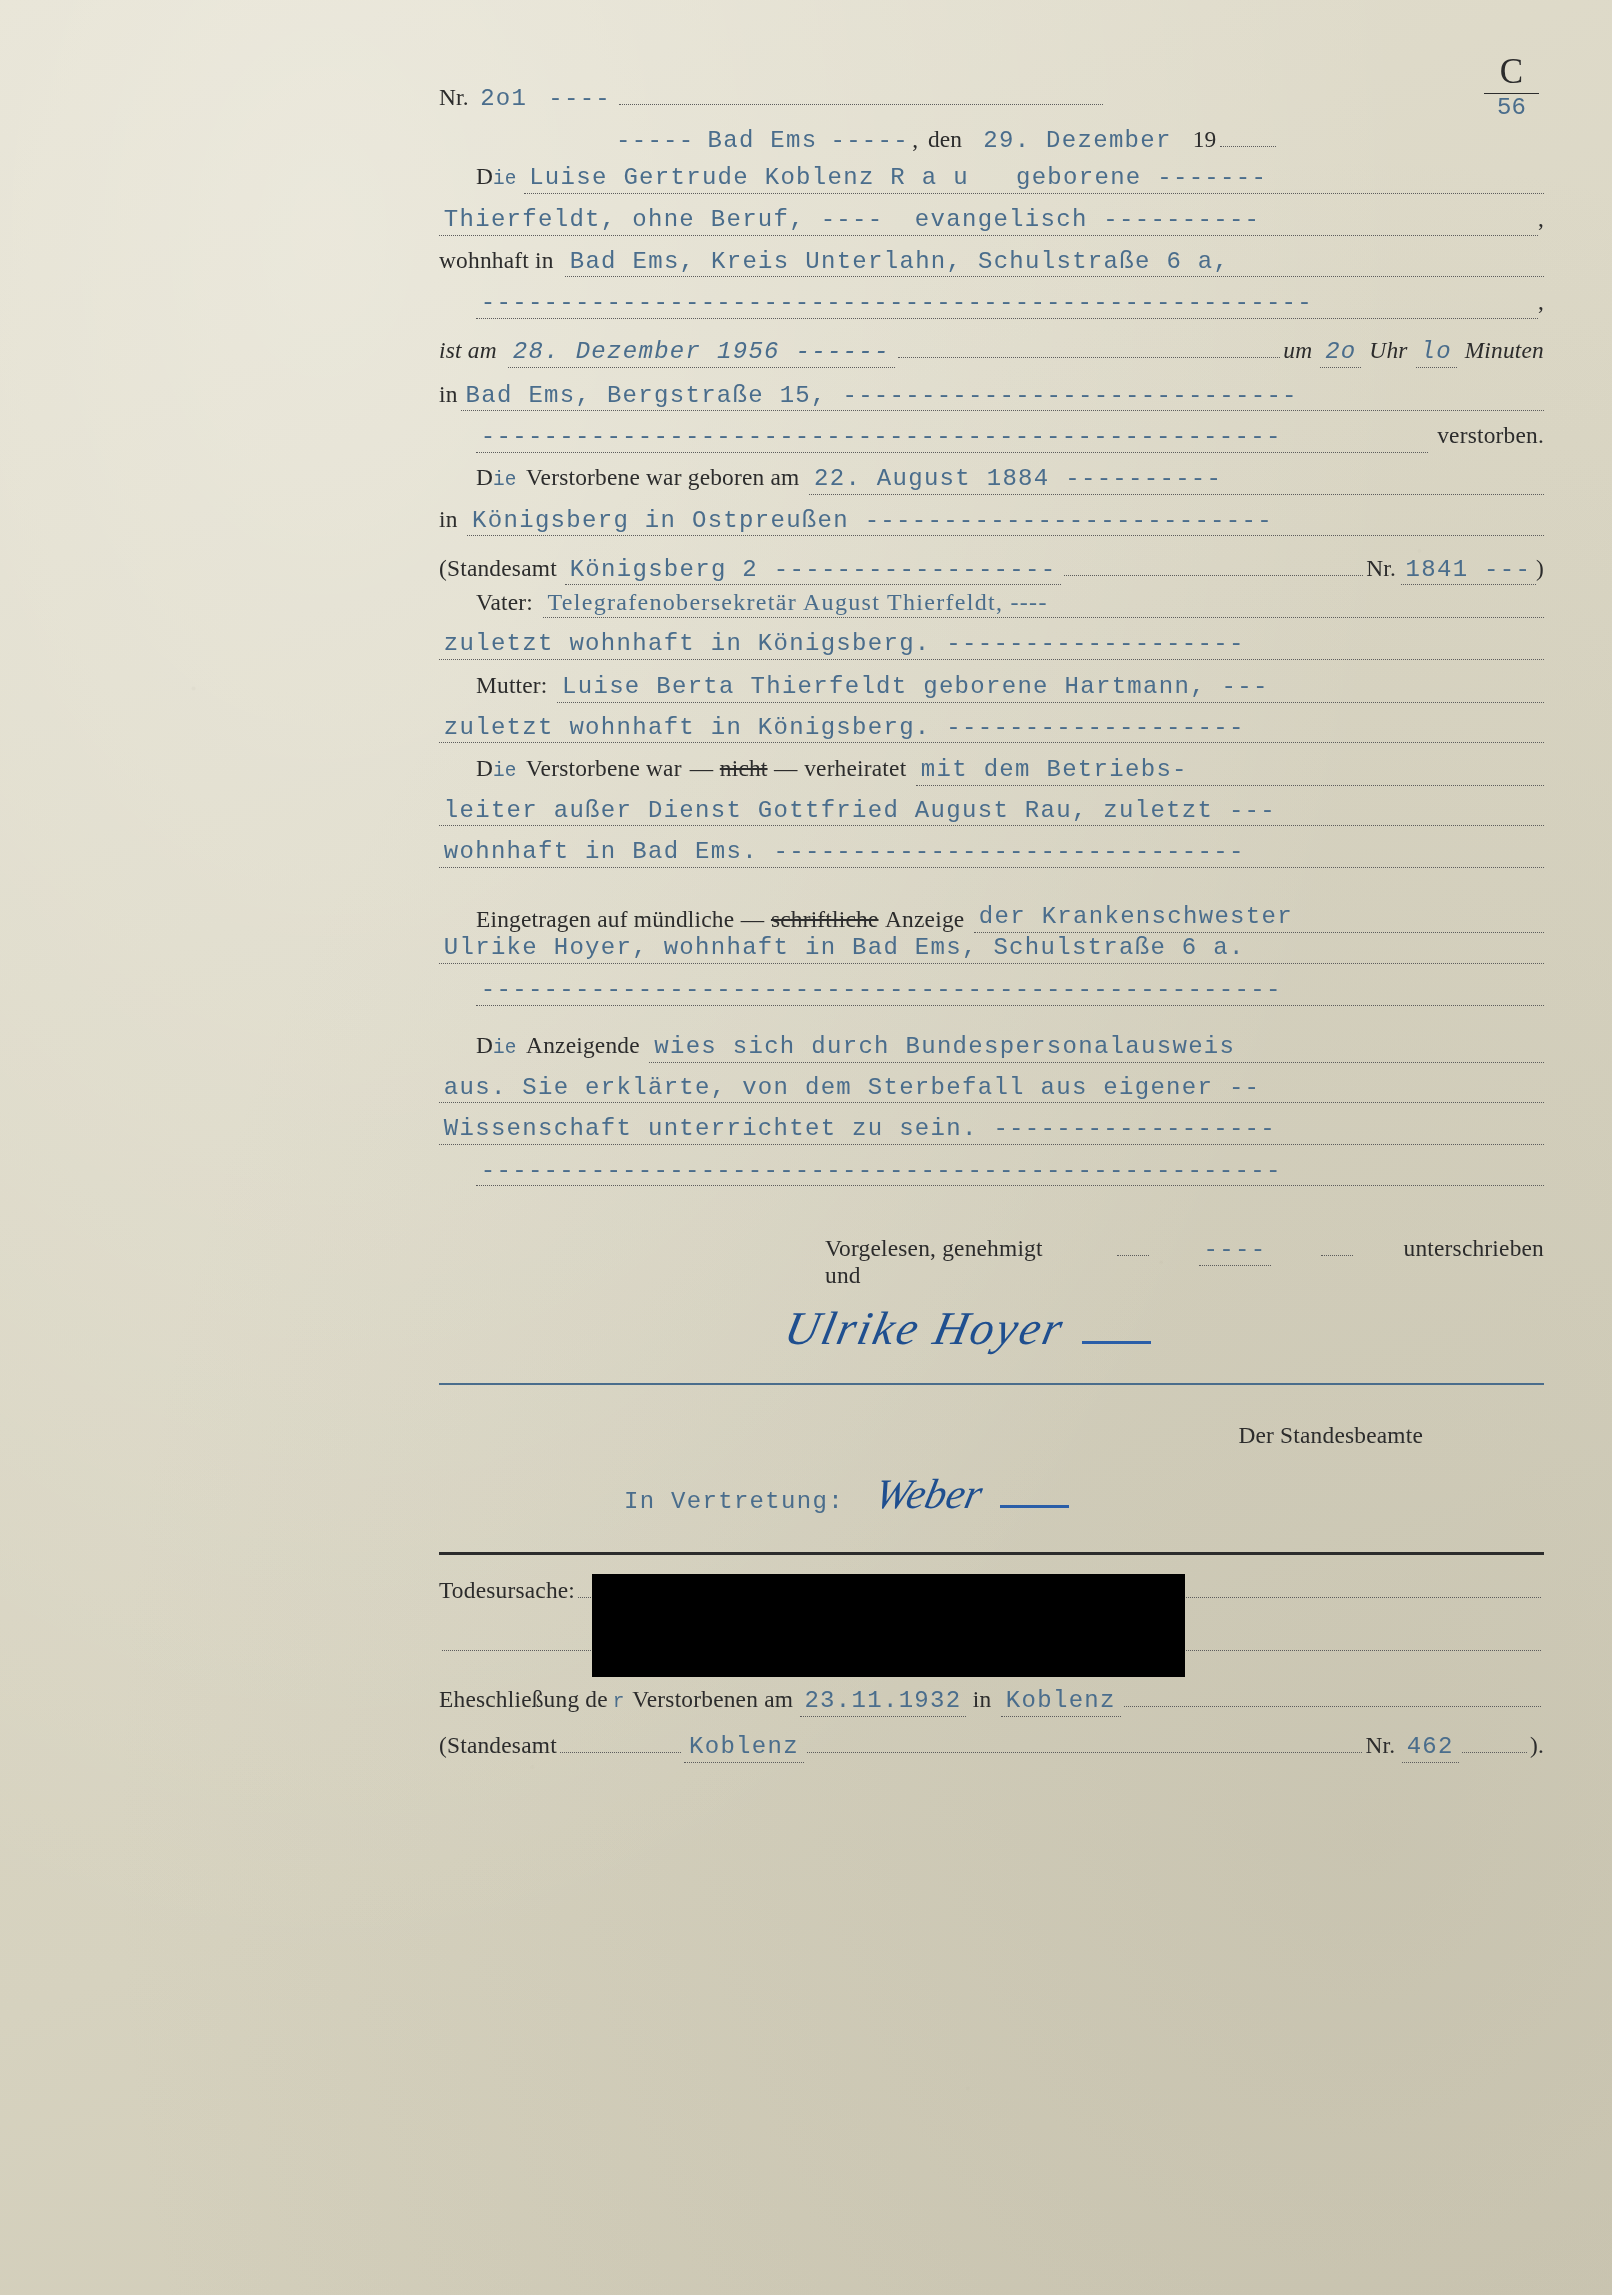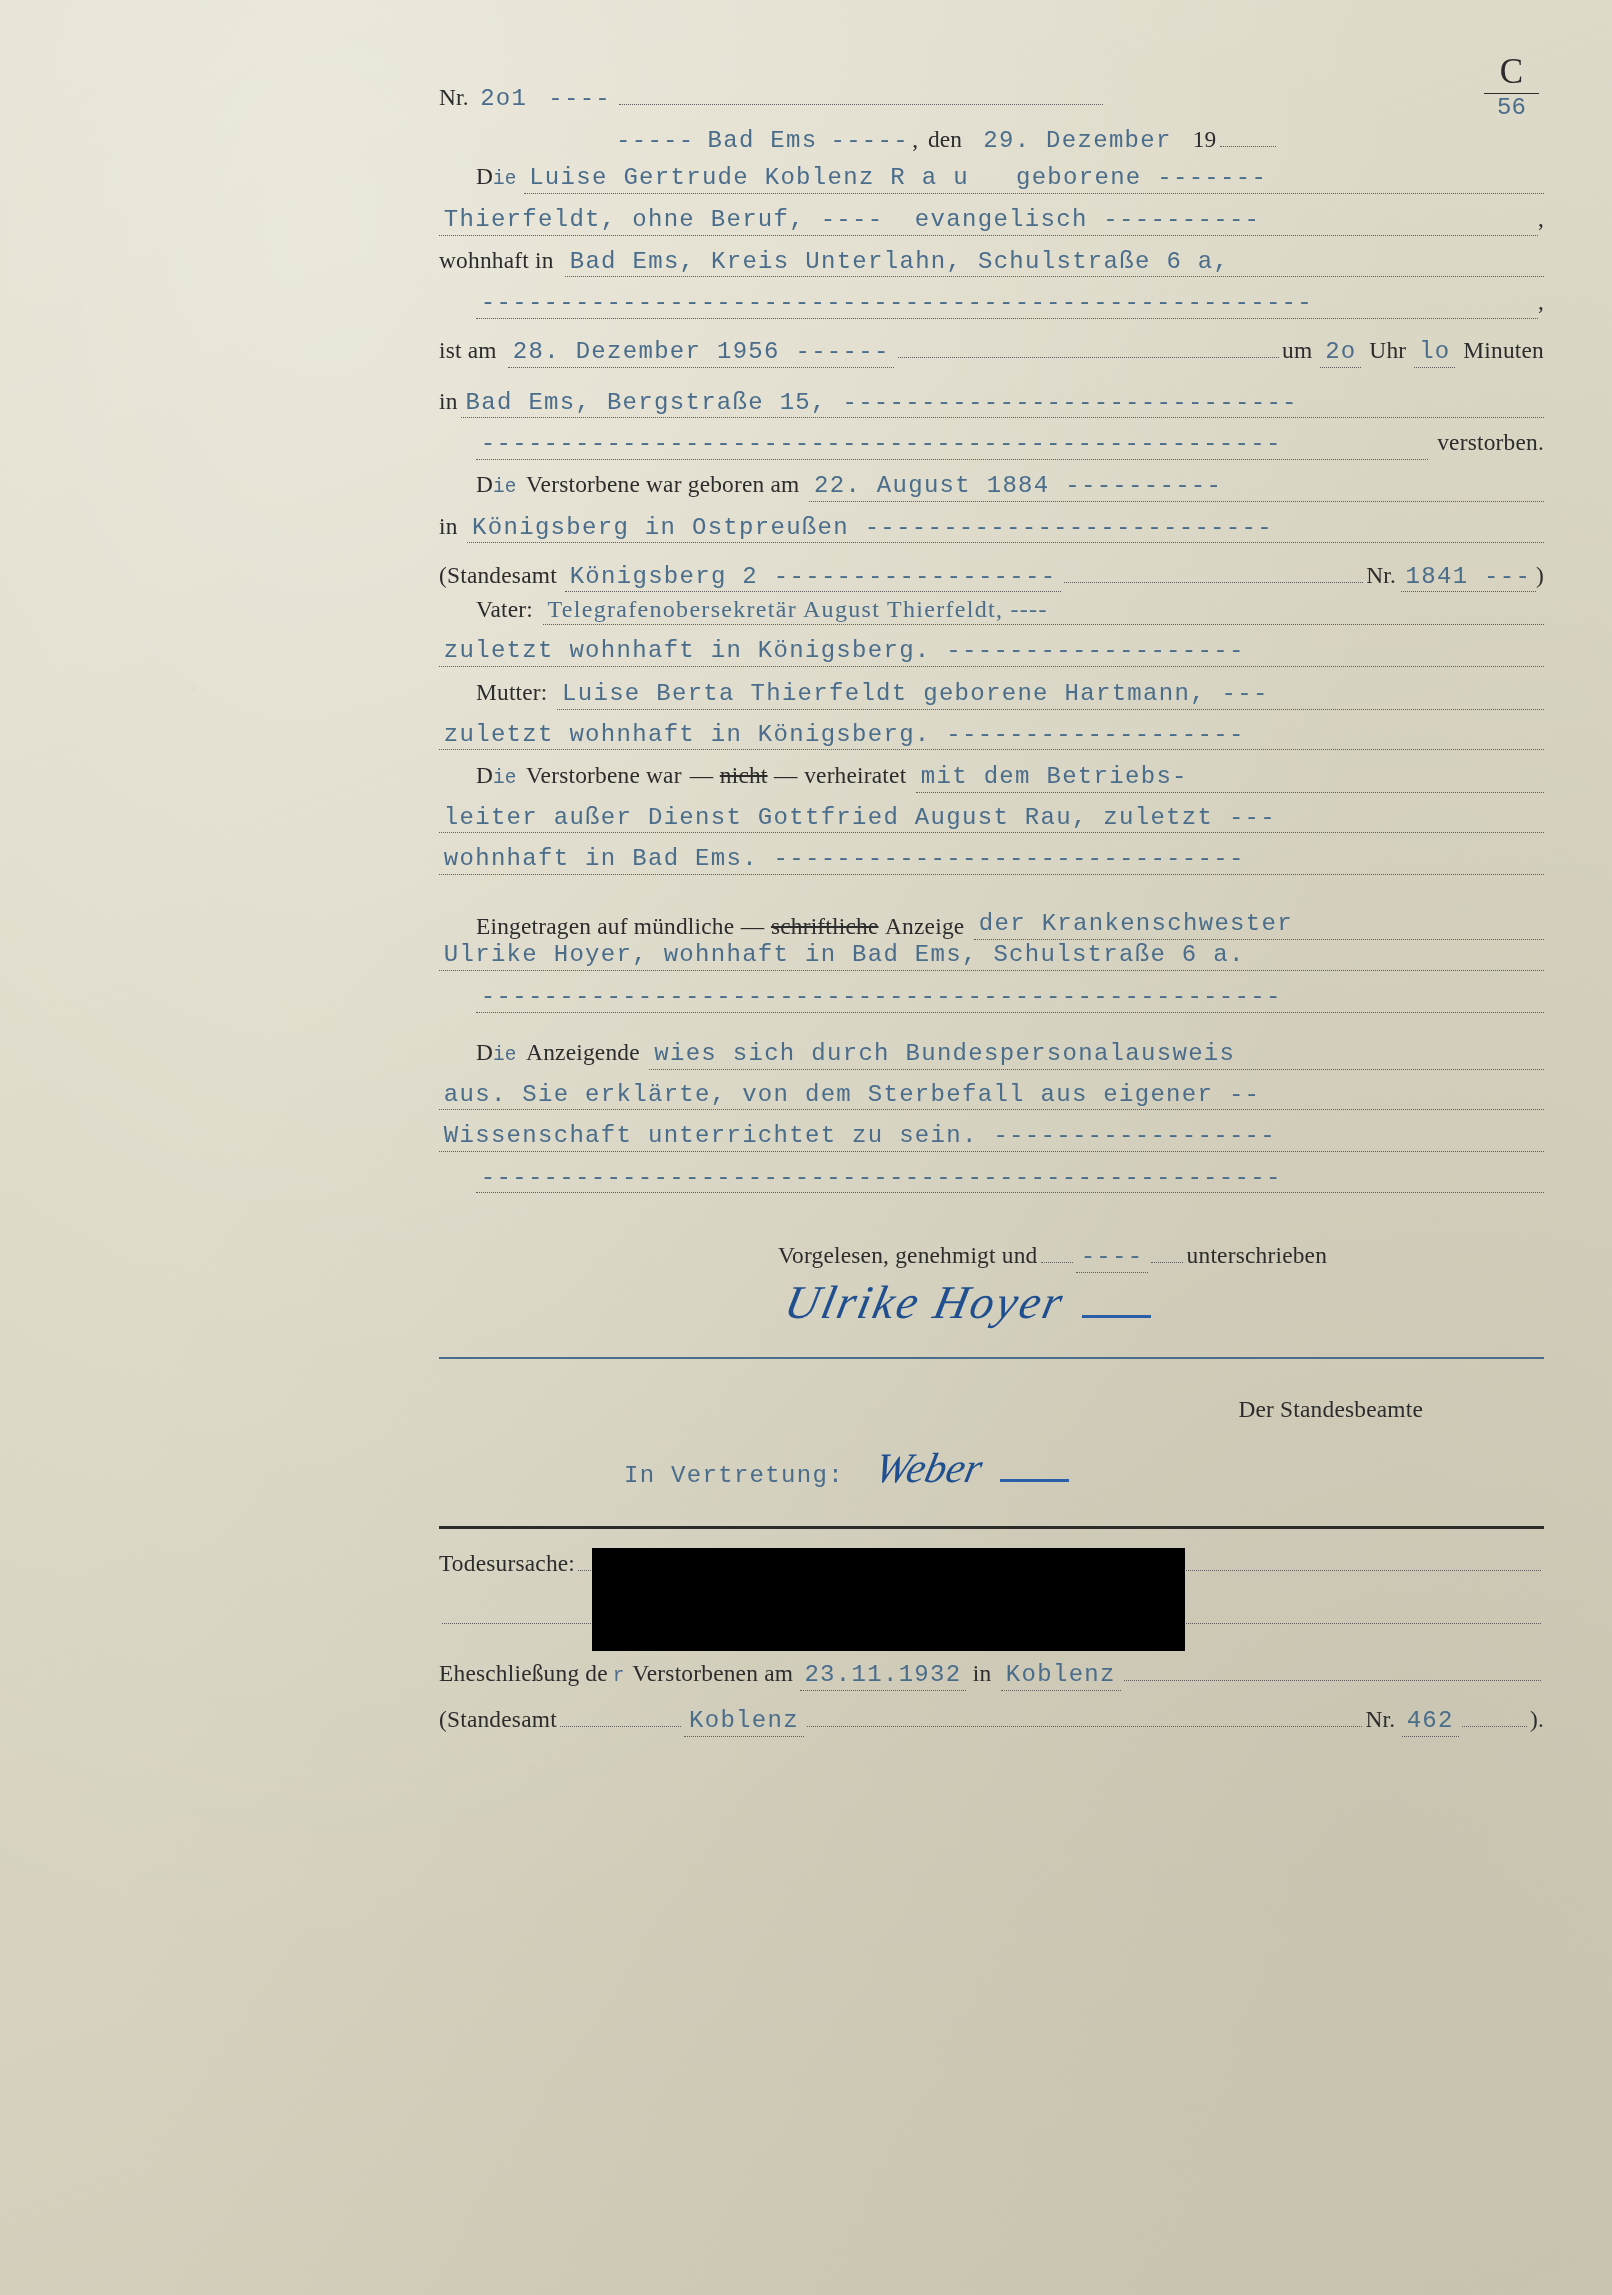--- a/index.html
+++ b/index.html
@@ -219,21 +219,21 @@
       <span class="printed label-print">wohnhaft in</span>
       <span class="typed onrule fill" style="margin-left:11.3px;">Bad Ems, Kreis Unterlahn, Schulstraße 6 a,</span>
     </div>
 
     <div class="row" style="margin-bottom:1.6px;">
       <span class="indent"></span>
       <span class="typed onrule fill">-----------------------------------------------------</span>
       <span class="printed">,</span>
     </div>
 
-    <div class="row" style="margin-bottom:18px;">
+    <div class="row" style="margin-bottom:11px;font-style:italic;">
       <span class="printed label-print">ist am</span>
       <span class="typed onrule" style="margin-left:11.3px;">28. Dezember 1956 ------</span>
       <span class="dots"></span>
       <span class="printed">um</span>
       <span class="typed onrule" style="margin-left:8px;">2o</span>
       <span class="printed" style="margin-left:8px;">Uhr</span>
       <span class="typed onrule" style="margin-left:8px;">lo</span>
       <span class="printed" style="margin-left:8px;">Minuten</span>
     </div>
 
@@ -333,21 +333,21 @@
       <span class="typed onrule fill">aus. Sie erklärte, von dem Sterbefall aus eigener --</span>
     </div>
     <div class="row" style="margin-bottom:1.6px;">
       <span class="typed onrule fill">Wissenschaft unterrichtet zu sein. ------------------</span>
     </div>
     <div class="row" style="margin-bottom:1.6px;">
       <span class="indent"></span>
       <span class="typed onrule fill">---------------------------------------------------</span>
     </div>
 
-    <div class="row" style="margin-top:31px; margin-bottom:0;">
+    <div class="row" style="margin-top:31px; margin-bottom:12px;gap:47px;">
       <span style="flex:0 0 339px;"></span>
       <span class="printed">Vorgelesen, genehmigt und</span>
       <span class="dots" style="flex:0 0 32px;"></span>
       <span class="typed onrule">----</span>
       <span class="dots" style="flex:0 0 32px;"></span>
       <span class="printed">unterschrieben</span>
     </div>
 
     <div class="row" style="margin-bottom:0; min-height:77px;">
       <span style="flex:0 0 347px;"></span>

